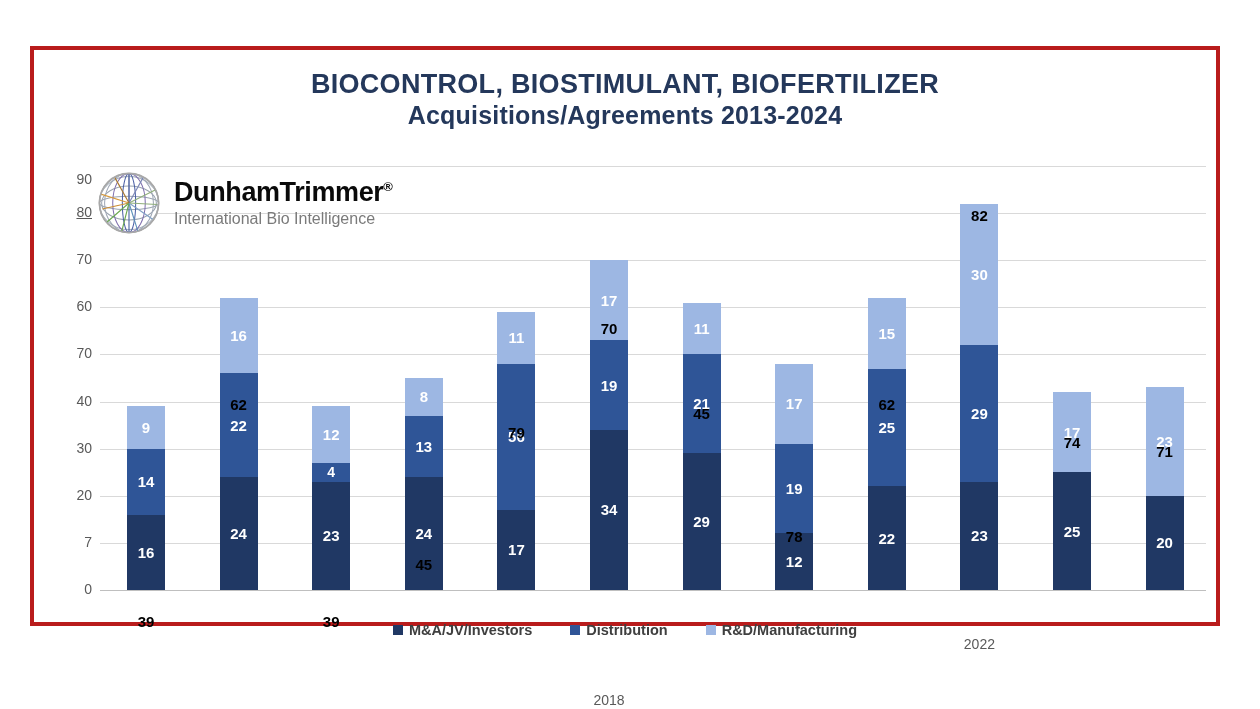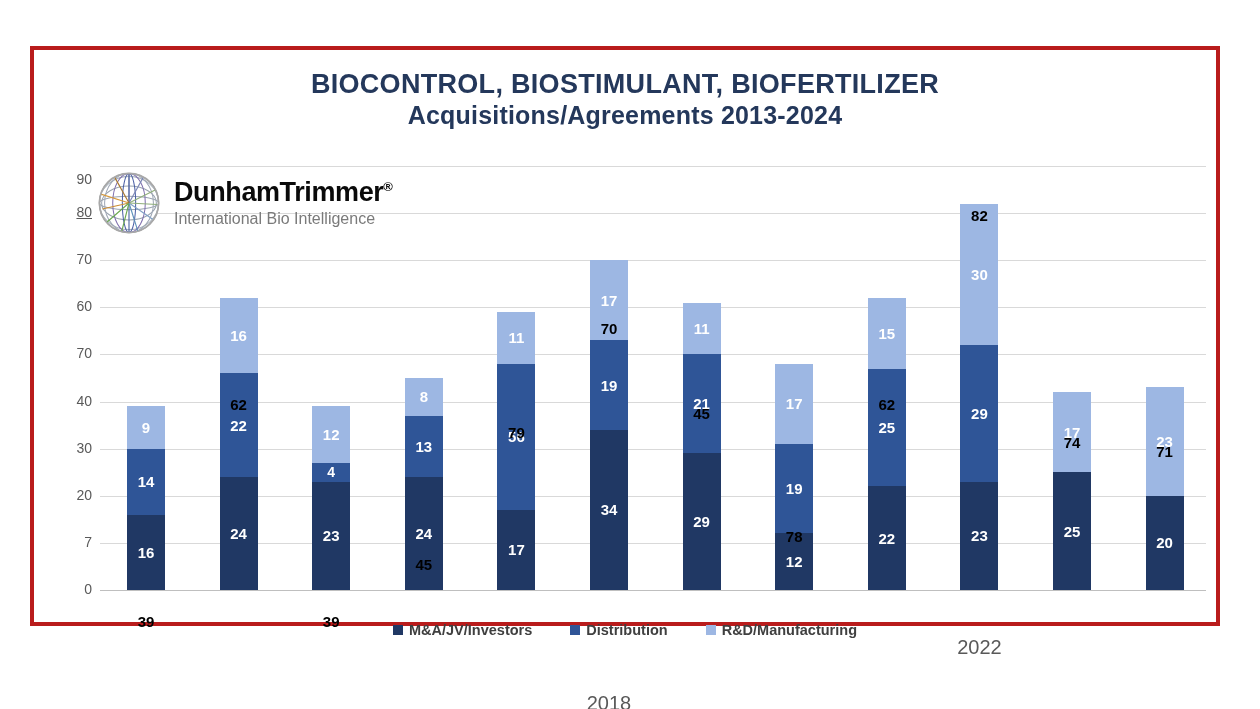--- a/index.html
+++ b/index.html
@@ -71,21 +71,21 @@
     position:absolute;
     width:70px;left:-16px;
     text-align:center;
     font-size:15px;font-weight:bold;color:#000000;
   }
   .xtick{
     position:absolute;
     width:80px;left:-21px;
     top:432px;
     text-align:center;
-    font-size:20px;color:#595959;
+    font-size:14px;color:#595959;
   }
   
   #legend{
     position:absolute;
     left:0;top:572px;width:100%;
     display:flex;justify-content:center;align-items:center;
     gap:38px;
   }
   .legend-item{display:flex;align-items:center;gap:6px;}
   .legend-swatch{

